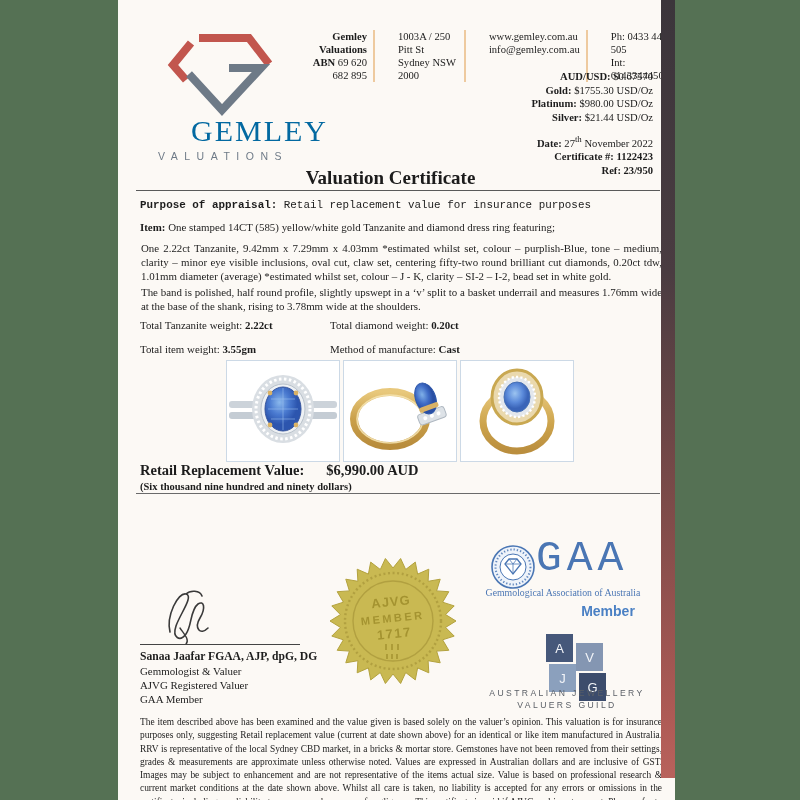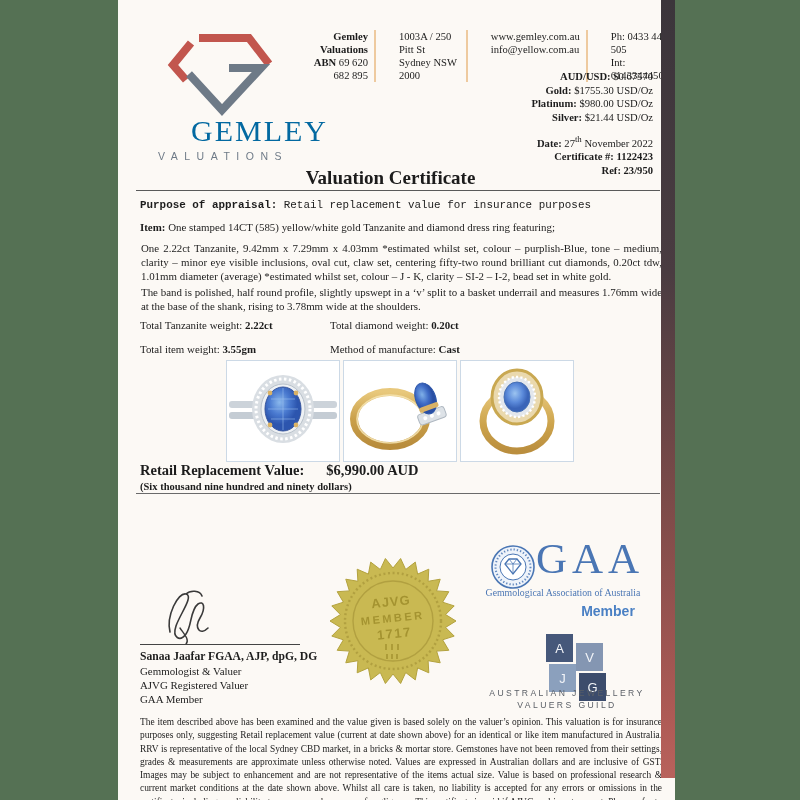--- a/index.html
+++ b/index.html
@@ -42,21 +42,21 @@
   
   .photos{position:absolute;left:108px;top:360px;display:flex;gap:3px;}
   .photo{width:112px;height:100px;background:#ffffff;border:1px solid #ccd9e6;}
   
   .rrv{position:absolute;left:22px;top:462px;font-size:14.5px;font-weight:bold;}
   .rrv .val{margin-left:22px;}
   .rrv-words{position:absolute;left:22px;top:481px;font-size:10.5px;font-weight:bold;}
   
   .gaa-emblem{position:absolute;left:372px;top:544px;}
   .gaa-acronym{position:absolute;left:418px;top:534px;font-size:43px;letter-spacing:5px;
-    color:#4a76b4;font-family:Liberation Serif, serif;}
+    color:#4a76b4;font-family:Liberation Mono, monospace;}
   .gaa-name{position:absolute;left:359px;top:587px;width:172px;text-align:center;
     font-size:9.8px;color:#4a76b4;}
   .gaa-member{position:absolute;left:458px;top:603px;width:64px;text-align:center;
     font-size:14px;font-weight:bold;color:#4a80c4;font-family:"Liberation Sans",sans-serif;}
   
   .seal{position:absolute;left:210px;top:556px;}
   
   .sig-svg{position:absolute;left:38px;top:588px;}
   .sig-line{position:absolute;left:22px;top:644px;width:160px;border-top:1.2px solid #444;}
   .sig-name{position:absolute;left:22px;top:650px;font-size:11.6px;font-weight:bold;}
@@ -94,21 +94,21 @@
       <div class="col c1">
         <div class="b">Gemley Valuations</div>
         <div><span class="b">ABN</span><span> 69 620 682 895</span></div>
       </div>
       <div class="col">
         <div>1003A / 250 Pitt St</div>
         <div>Sydney NSW 2000</div>
       </div>
       <div class="col">
         <div>www.gemley.com.au</div>
-        <div>info@yellow.com.au</div>
+        <div>info@gemley.com.au</div>
       </div>
       <div class="col">
         <div>Ph: 0433 444 505</div>
         <div>Int: 61433444505</div>
       </div>
     </div>
 
     <div class="market">
       <div><span class="b">AUD/USD:</span><span> $0.67570</span></div>
       <div><span class="b">Gold:</span><span> $1755.30 USD/Oz</span></div>

